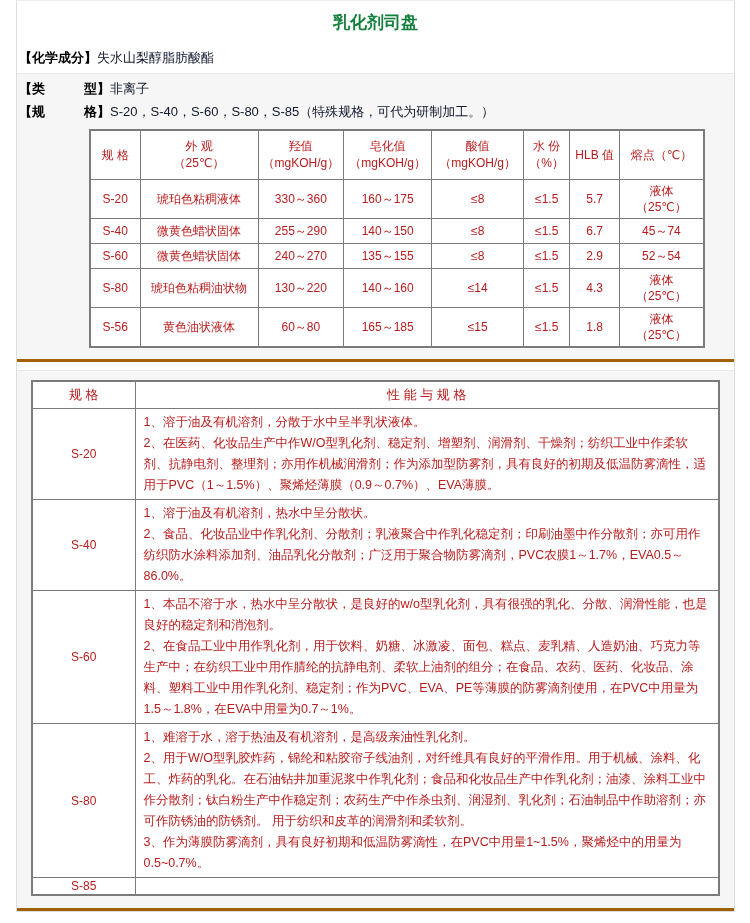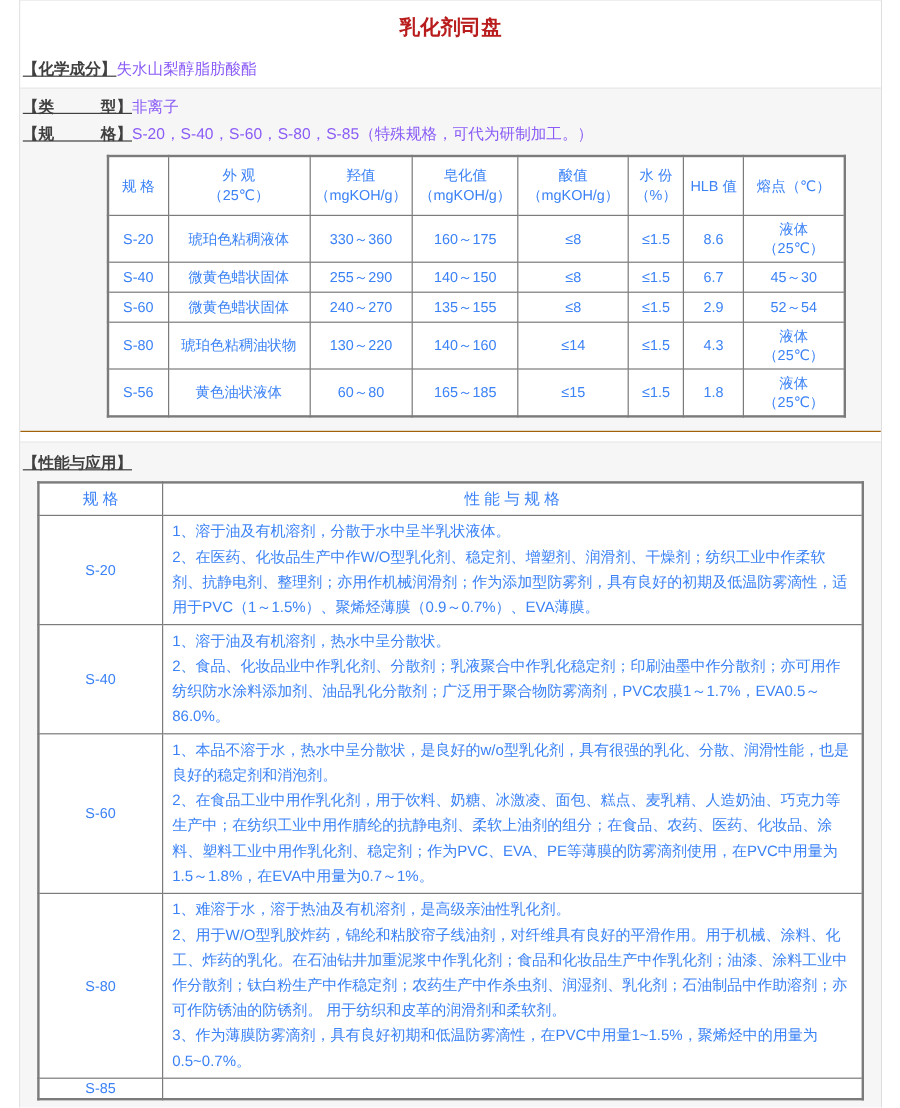--- a/index.html
+++ b/index.html
@@ -6,30 +6,30 @@
   body{
     width:750px;height:923px;background:#ffffff;
     font-family:"Liberation Sans","DejaVu Sans",sans-serif;
     color:#333333;-webkit-font-smoothing:none;
   }
   .container{
     margin-left:16px;width:717px;background:#ffffff;
     border:1px solid #dedede;border-top-color:#eeeeee;
   }
   .sec-head{padding:10px 0 4px 0;background:#ffffff;}
-  .page-title{margin:0 0 12px 0;text-align:center;font-size:17px;font-weight:bold;color:#b91c1c;}
+  .page-title{margin:0 0 12px 0;text-align:center;font-size:17px;font-weight:bold;color:#15803d;}
   .defrow{padding:1px 2px;font-size:13px;line-height:21px;white-space:nowrap;}
-  .deflabel{font-weight:bold;color:#404040;text-decoration:underline;}
-  .defvalue{color:#8b5cf6;text-align:right;}
-  .band{background:#f6f6f6;border-top:1px solid #e9e9e9;border-bottom:1px solid #a16207;}
+  .deflabel{font-weight:bold;color:#000000;}
+  .defvalue{color:#0f172a;text-align:right;}
+  .band{background:#f6f6f6;border-top:1px solid #e9e9e9;border-bottom:3px solid #a16207;}
   .band-tech{padding:3px 0 9px 0;}
   .band-perf{padding:5px 0 12px 0;}
   .gap-small{height:8px;background:#ffffff;}
 
-  table{border-collapse:collapse;background:#ffffff;color:#3b82f6;}
+  table{border-collapse:collapse;background:#ffffff;color:#b91c1c;}
   .tech-table{margin:6px 0 2px 72px;border:2px solid #7b7b7b;font-size:12px;}
   .tech-table th,.tech-table td{border:1px solid #7b7b7b;text-align:center;font-weight:normal;padding:3px 4px;}
   .tech-table th{line-height:17px;height:42px;vertical-align:middle;}
   .tech-table td{line-height:16px;height:18px;}
 
   .perf-table{margin:4px 0 0 14px;width:689px;border:2px solid #7b7b7b;table-layout:fixed;}
   .perf-table th,.perf-table td{border:1px solid #7b7b7b;font-weight:normal;vertical-align:middle;}
   .perf-table th{font-size:13px;height:24px;text-align:center;}
   .perf-table td.spec{width:103px;text-align:center;font-size:12px;}
   .perf-table td.desc{padding:3px 8px;font-size:12.5px;line-height:21px;text-align:left;}
@@ -99,32 +99,32 @@
           </tr>
       </thead>
       <tbody>
           <tr>
             <td>S-20</td>
             <td>琥珀色粘稠液体</td>
             <td>330～360</td>
             <td>160～175</td>
             <td>≤8</td>
             <td>≤1.5</td>
-            <td>8.6</td>
+            <td>5.7</td>
             <td>液体（25℃）</td>
           </tr>
           <tr>
             <td>S-40</td>
             <td>微黄色蜡状固体</td>
             <td>255～290</td>
             <td>140～150</td>
             <td>≤8</td>
             <td>≤1.5</td>
             <td>6.7</td>
-            <td>45～30</td>
+            <td>45～74</td>
           </tr>
           <tr>
             <td>S-60</td>
             <td>微黄色蜡状固体</td>
             <td>240～270</td>
             <td>135～155</td>
             <td>≤8</td>
             <td>≤1.5</td>
             <td>2.9</td>
             <td>52～54</td>
@@ -149,23 +149,20 @@
             <td>1.8</td>
             <td>液体（25℃）</td>
           </tr>
         </tbody>
     </table>
   </div>
 
   <div class="gap-small"></div>
 
   <div class="band band-perf">
-    <div class="defrow">
-      <span class="deflabel">【性能与应用】</span>
-    </div>
     <table class="perf-table">
       <colgroup>
           <col style="width:103px">
           <col>
         </colgroup>
       <thead>
         <tr>
           <th>规 格</th>
           <th>性 能 与 规 格</th>
         </tr>

